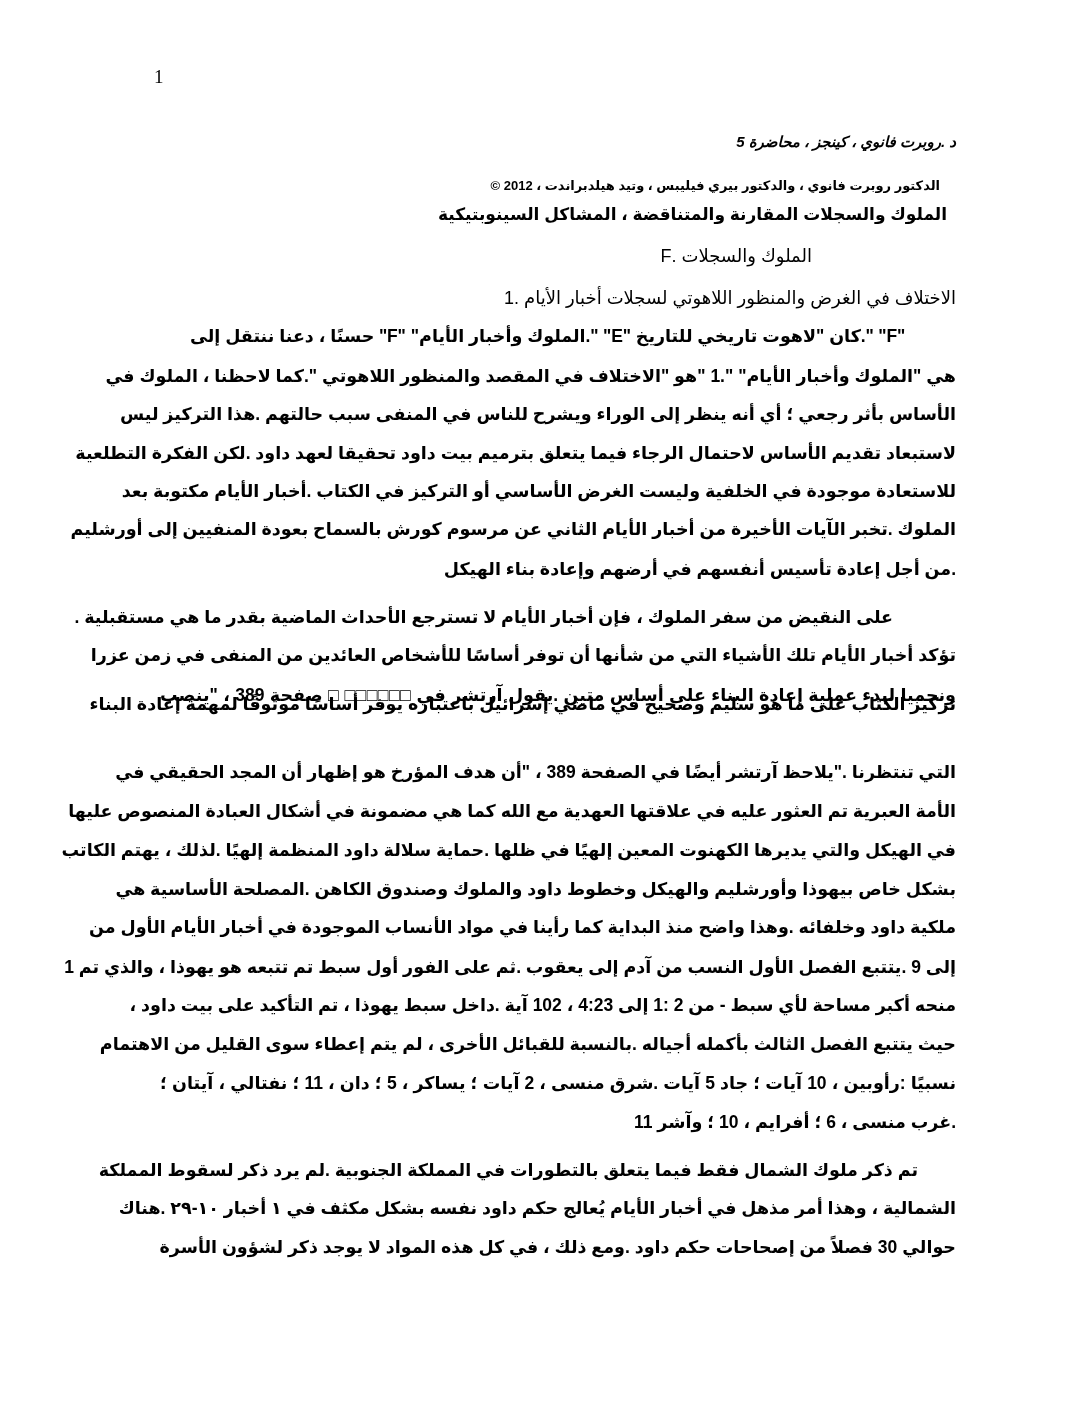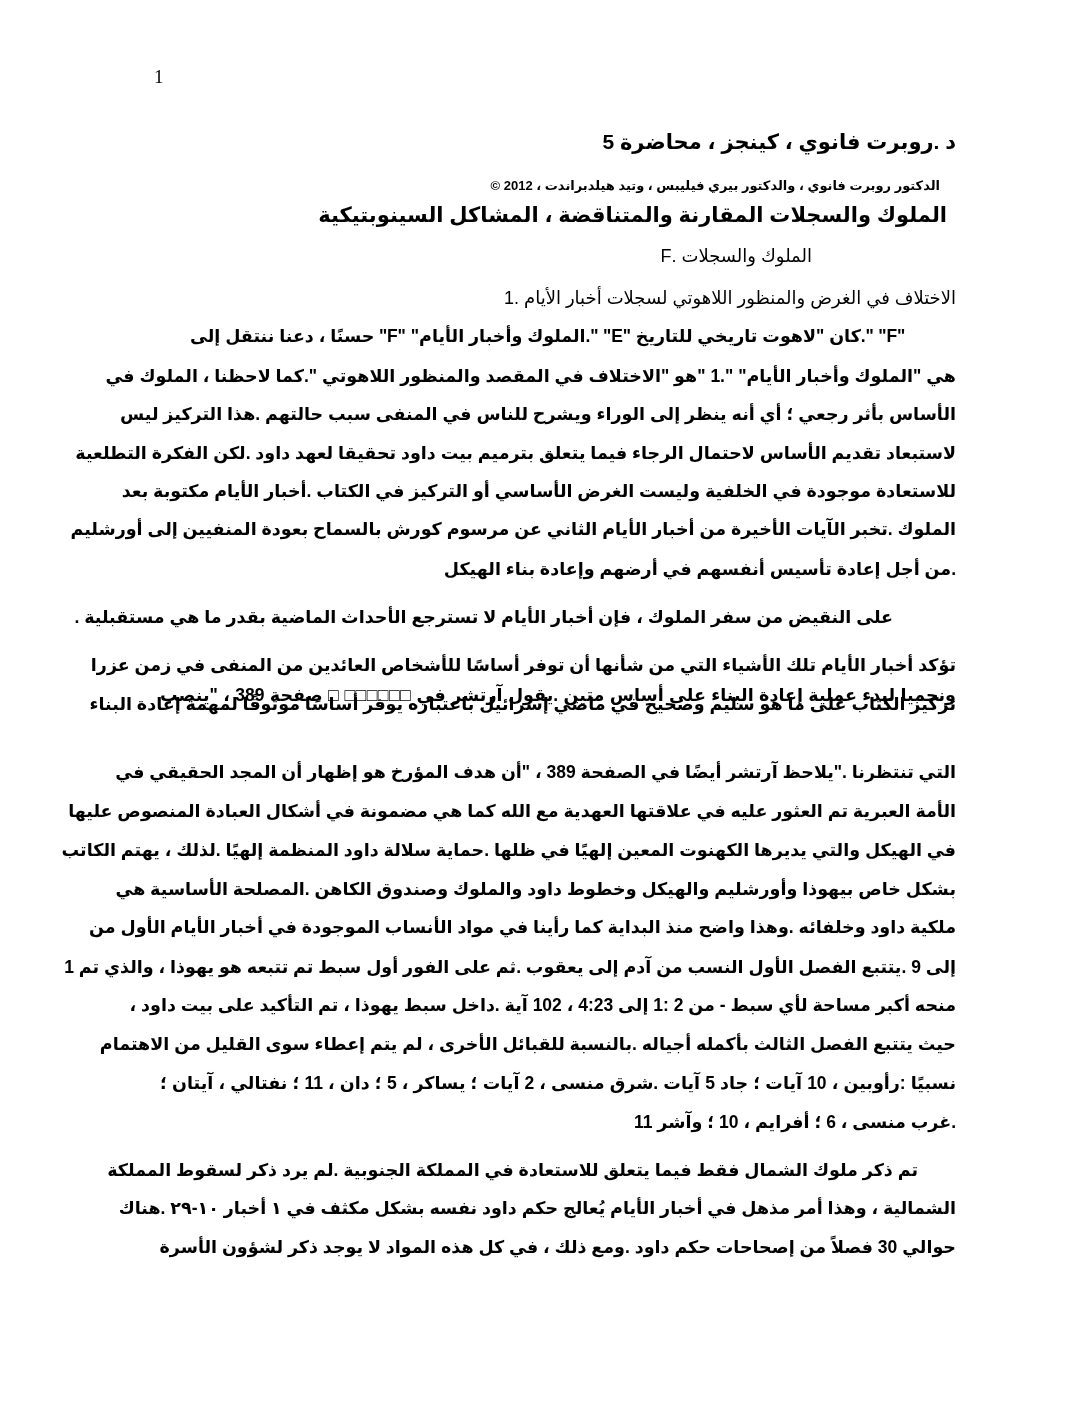--- a/index.html
+++ b/index.html
@@ -1,22 +1,22 @@
 <!DOCTYPE html>
 <html><head>
 <meta charset="utf-8">
 <style>
   html, body { margin: 0; padding: 0; background: #ffffff; }
   body { width: 1088px; height: 1408px; position: relative; overflow: hidden; font-family: "Liberation Sans", "DejaVu Sans", sans-serif; color: #000; }
   .page-number { position: absolute; left: 154px; top: 66px; font-family: "Liberation Serif", "DejaVu Serif", serif; font-size: 19px; }
   .rtl { direction: rtl; unicode-bidi: embed; }
   .line { position: absolute; white-space: nowrap; font-size: 19px; line-height: 24px; }
-  .title { right: 132px; top: 130px; font-weight: bold; font-size: 21px; }
+  .title { right: 132px; top: 130px; font-weight: bold; font-size: 15px; font-style: italic; }
   .copyright { right: 148px; top: 174px; font-weight: bold; font-size: 13px; text-align: right; }
-  .subtitle { right: 141px; top: 203px; font-weight: bold; font-size: 21px; }
+  .subtitle { right: 141px; top: 203px; font-weight: bold; font-size: 17px; }
   .section-heading { right: 276px; top: 244px; font-size: 18px; }
   .subsection-heading { right: 132px; top: 286px; font-size: 18px; }
   .body-line { right: 132px; font-size: 17.5px; font-weight: bold; letter-spacing: -0.2px; }
   .justify { left: 160px; text-align: justify; text-align-last: justify; }
 </style>
 </head>
 <body>
 
 <div>
   <div class="page-number">1</div>
@@ -29,30 +29,30 @@
 
   <div>
     <div class="line rtl body-line" style="right:183px; top:324px;">"F" ".كان "لاهوت تاريخي للتاريخ "E" ".الملوك وأخبار الأيام" "F" حسنًا ، دعنا ننتقل إلى</div>
     <div class="line rtl body-line justify" style="top:364px;">هي "الملوك وأخبار الأيام" ".1 "هو "الاختلاف في المقصد والمنظور اللاهوتي ".كما لاحظنا ، الملوك في</div>
     <div class="line rtl body-line" style="top:402px; right:132px;text-align:right;">الأساس بأثر رجعي ؛ أي أنه ينظر إلى الوراء ويشرح للناس في المنفى سبب حالتهم .هذا التركيز ليس</div>
     <div class="line rtl body-line justify" style="top:441px;">لاستبعاد تقديم الأساس لاحتمال الرجاء فيما يتعلق بترميم بيت داود تحقيقا لعهد داود .لكن الفكرة التطلعية</div>
     <div class="line rtl body-line" style="top:479px;">للاستعادة موجودة في الخلفية وليست الغرض الأساسي أو التركيز في الكتاب .أخبار الأيام مكتوبة بعد</div>
     <div class="line rtl body-line justify" style="top:517px;">الملوك .تخبر الآيات الأخيرة من أخبار الأيام الثاني عن مرسوم كورش بالسماح بعودة المنفيين إلى أورشليم</div>
     <div class="line rtl body-line" style="top:557px;text-align:right;">.من أجل إعادة تأسيس أنفسهم في أرضهم وإعادة بناء الهيكل</div>
     <div class="line rtl body-line" style="top:605px; right:195px;">على النقيض من سفر الملوك ، فإن أخبار الأيام لا تسترجع الأحداث الماضية بقدر ما هي مستقبلية .</div>
-    <div class="line rtl body-line justify" style="top:643px;margin-top:10px;">تؤكد أخبار الأيام تلك الأشياء التي من شأنها أن توفر أساسًا للأشخاص العائدين من المنفى في زمن عزرا</div>
+    <div class="line rtl body-line justify" style="top:643px;">تؤكد أخبار الأيام تلك الأشياء التي من شأنها أن توفر أساسًا للأشخاص العائدين من المنفى في زمن عزرا</div>
     <div class="line rtl body-line justify" style="top:683px;">ونحميا لبدء عملية إعادة البناء على أساس متين .يقول آرتشر في □□□□□□ □ صفحة 389 ، "ينصب</div>
     <div class="line rtl body-line justify" style="top:692px;">تركيز الكتاب على ما هو سليم وصحيح في ماضي إسرائيل باعتباره يوفر أساسًا موثوقًا لمهمة إعادة البناء</div>
     <div class="line rtl body-line justify" style="top:760px;">التي تنتظرنا ."يلاحظ آرتشر أيضًا في الصفحة 389 ، "أن هدف المؤرخ هو إظهار أن المجد الحقيقي في</div>
     <div class="line rtl body-line justify" style="top:799px;">الأمة العبرية تم العثور عليه في علاقتها العهدية مع الله كما هي مضمونة في أشكال العبادة المنصوص عليها</div>
     <div class="line rtl body-line justify" style="top:838px;">في الهيكل والتي يديرها الكهنوت المعين إلهيًا في ظلها .حماية سلالة داود المنظمة إلهيًا .لذلك ، يهتم الكاتب</div>
     <div class="line rtl body-line justify" style="top:877px;">بشكل خاص بيهوذا وأورشليم والهيكل وخطوط داود والملوك وصندوق الكاهن .المصلحة الأساسية هي</div>
     <div class="line rtl body-line justify" style="top:915px;">ملكية داود وخلفائه .وهذا واضح منذ البداية كما رأينا في مواد الأنساب الموجودة في أخبار الأيام الأول من</div>
     <div class="line rtl body-line justify" style="top:955px;">إلى 9 .يتتبع الفصل الأول النسب من آدم إلى يعقوب .ثم على الفور أول سبط تم تتبعه هو يهوذا ، والذي تم  1</div>
     <div class="line rtl body-line justify" style="top:993px;">منحه أكبر مساحة لأي سبط - من 2 :1 إلى 4:23 ، 102 آية .داخل سبط يهوذا ، تم التأكيد على بيت داود ،</div>
     <div class="line rtl body-line" style="top:1032px;">حيث يتتبع الفصل الثالث بأكمله أجياله .بالنسبة للقبائل الأخرى ، لم يتم إعطاء سوى القليل من الاهتمام</div>
     <div class="line rtl body-line justify" style="top:1071px;">نسبيًا :رأوبين ، 10 آيات ؛ جاد 5 آيات .شرق منسى ، 2 آيات ؛ يساكر ، 5 ؛ دان ، 11 ؛ نفتالي ، آيتان ؛</div>
     <div class="line rtl body-line" style="top:1110px; right:132px;">.غرب منسى ، 6 ؛ أفرايم ، 10 ؛ وآشر 11</div>
-    <div class="line rtl body-line" style="top:1158px; right:170px;">تم ذكر ملوك الشمال فقط فيما يتعلق للاستعادة في المملكة الجنوبية .لم يرد ذكر لسقوط المملكة</div>
+    <div class="line rtl body-line" style="top:1158px; right:170px;">تم ذكر ملوك الشمال فقط فيما يتعلق بالتطورات في المملكة الجنوبية .لم يرد ذكر لسقوط المملكة</div>
     <div class="line rtl body-line justify" style="top:1196px;">الشمالية ، وهذا أمر مذهل في أخبار الأيام يُعالج حكم داود نفسه بشكل مكثف في ١ أخبار ١٠-٢٩ .هناك</div>
     <div class="line rtl body-line" style="top:1235px; right:132px;">حوالي 30 فصلاً من إصحاحات حكم داود .ومع ذلك ، في كل هذه المواد لا يوجد ذكر لشؤون الأسرة</div>
   </div>
 </div>
 
 </body></html>

